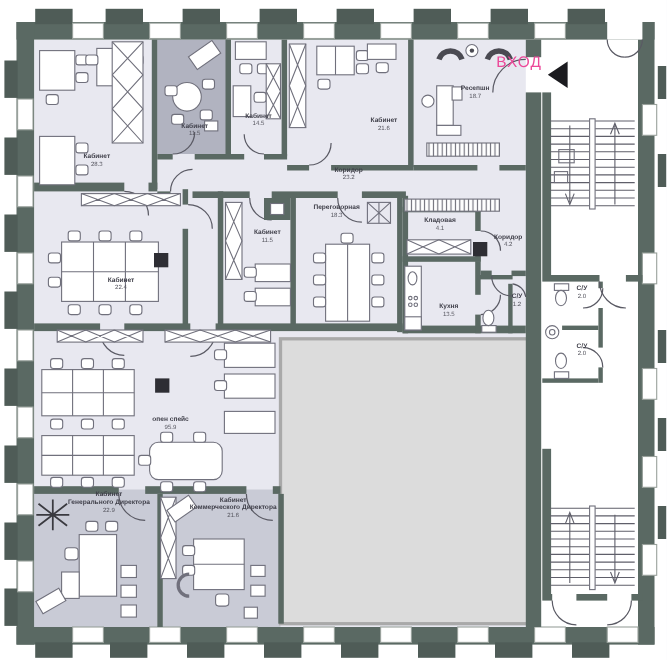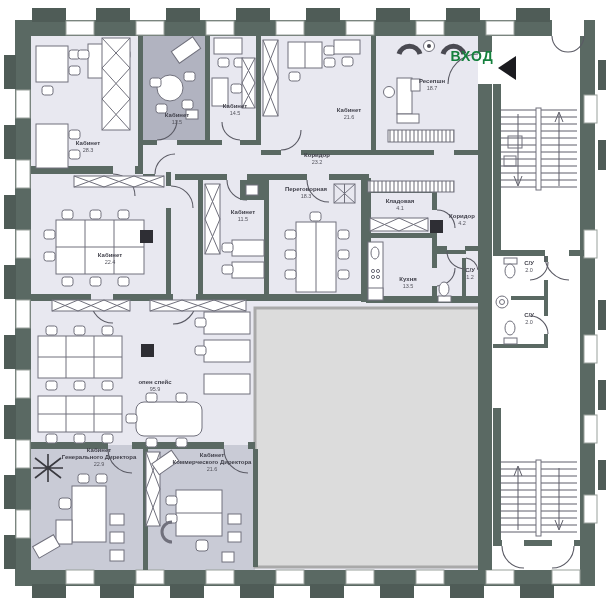--- a/index.html
+++ b/index.html
@@ -13,22 +13,22 @@
   .fd{fill:none;stroke:#70707c;stroke-width:1;}
   .ch{fill:#ffffff;stroke:#70707c;stroke-width:1;}
   .arc{fill:none;stroke:#5a5a64;stroke-width:1.1;}
   .st{stroke:#5f5f6a;stroke-width:1;fill:none;}
   .xr{stroke:#70707c;stroke-width:1;fill:none;}
   .col{fill:#2e2e34;}
   .lbl{position:absolute;transform:translateX(-50%);text-align:center;color:#3f3f49;
        line-height:1.2;white-space:nowrap;}
   .l1{font-size:6px;font-weight:700;}
   .l2{font-size:5.5px;color:#55555e;}
-  .ent{position:absolute;transform:translateX(-50%);font-size:14px;font-weight:700;
-       color:#15803d;letter-spacing:1px;}
+  .ent{position:absolute;transform:translateX(-50%);font-size:14px;font-weight:400;
+       color:#ec4899;letter-spacing:1px;}
 </style>
 </head>
 <body>
 
 <div id="stage">
 <svg width="606" height="600" viewBox="0 0 606 600">
   <defs>
     <pattern id="hp" patternUnits="userSpaceOnUse" width="4" height="12">
       <path d="M2 0V12" stroke="#6a6a74" stroke-width="1"></path>
     </pattern>

